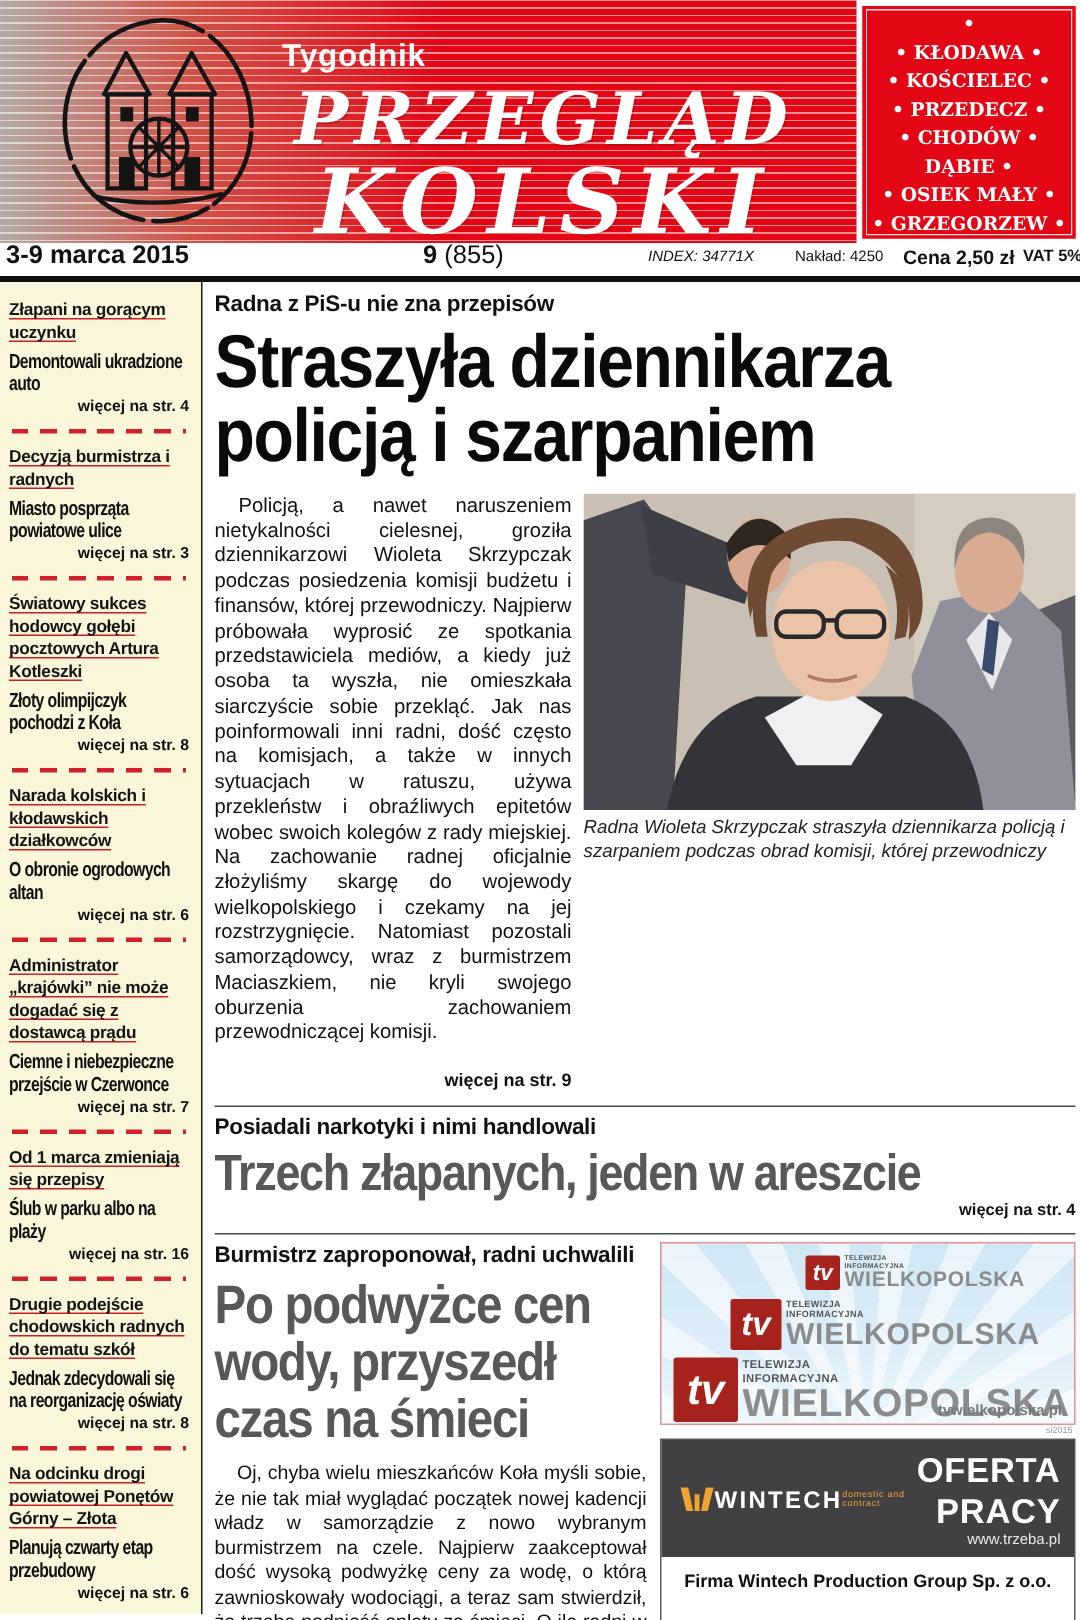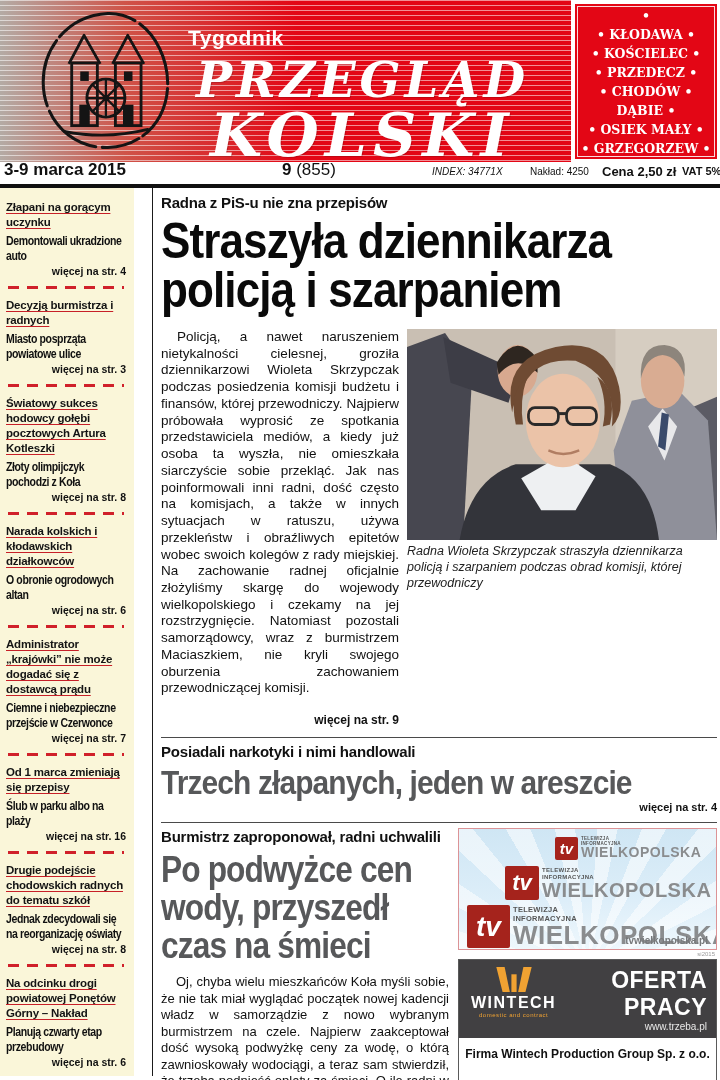--- a/index.html
+++ b/index.html
@@ -36,21 +36,21 @@
   .dl { position:absolute; bottom:4px; white-space:nowrap; }
   .dl-date { left:4px; font-size:17px; font-weight:bold; }
   .dl-issue { left:282px; font-size:17px; }
   .dl-issue b { font-weight:bold; }
   .dl-index { left:432px; font-size:10px; bottom:7px;font-style:italic; }
   .dl-circ { left:530px; font-size:10px; bottom:7px; }
   .dl-price { left:602px; font-size:13px; font-weight:bold; bottom:5px; }
   .dl-vat { left:682px; font-size:11px; font-weight:bold; bottom:7px; }
 
   
-  .content { display:flex; height:888px;gap:18px; }
+  .content { display:flex; height:888px; }
 
   
   .sidebar { width:134px; background:#faf6d9; padding:12px 8px 0 6px; }
   .sb-kicker {
     font-size:11.5px; font-weight:bold; color:#141414; line-height:1.3; letter-spacing:-.2px;
     text-decoration:underline; text-decoration-color:#c72028; text-decoration-thickness:1px; text-underline-offset:2px;
   }
   .sb-title { margin-top:3px; font-weight:bold; font-size:13.5px; letter-spacing:-.5px; line-height:1.12;
     width:128%; transform:scaleX(.78); transform-origin:left top; }
   .sb-more { font-size:10.5px; font-weight:bold; text-align:right; margin-top:2px; }
@@ -96,21 +96,21 @@
   .tvlines { color:#555; font-weight:bold; line-height:1.15; letter-spacing:.3px; }
   .tvname { color:#8a8c8e; font-weight:bold; letter-spacing:.5px; line-height:.95; white-space:nowrap; }
   .tvrow-s { top:7px; left:96px; }  .tvrow-s .tvsq{width:23px;height:23px;font-size:15px;} .tvrow-s .tvlines{font-size:4.5px;} .tvrow-s .tvname{font-size:14px;}
   .tvrow-m { top:37px; left:46px; } .tvrow-m .tvsq{width:34px;height:34px;font-size:22px;} .tvrow-m .tvlines{font-size:6px;}   .tvrow-m .tvname{font-size:20px;}
   .tvrow-l { top:76px; left:8px; }  .tvrow-l .tvsq{width:43px;height:43px;font-size:28px;} .tvrow-l .tvlines{font-size:7.5px;} .tvrow-l .tvname{font-size:26px;}
   .tv-url { position:absolute; right:8px; bottom:3px; font-size:10px; font-weight:bold; color:#77797b; }
   .ad-code { font-size:6px; color:#9a9a9a; text-align:right; padding:1px 2px 0 0; line-height:1; }
 
   .wintech { flex:1; border:1px solid #5a5a5a; display:flex; flex-direction:column; margin-top:2px; background:#fff; }
   .wt-head { background:#414042; display:flex; justify-content:space-between; padding:7px 9px 6px 12px; }
-  .wt-brandblock { display:flex; flex-direction:column; align-items:center; }
+  .wt-brandblock { display:flex; flex-direction:row; align-items:center; }
   .wt-w { width:38px; height:25px; }
   .wt-brand { color:#fff; font-weight:bold; font-size:16px; letter-spacing:1.5px; margin-top:2px; }
   .wt-brand-sub { color:#f0a232; font-size:6px; letter-spacing:.5px; }
   .wt-offerblock { text-align:right; }
   .wt-offer { color:#fff; font-weight:bold; font-size:23px; letter-spacing:.5px; }
   .wt-url { color:#e8e8e8; font-size:10px; }
   .wt-body { padding:9px 6px 6px; text-align:center; }
   .wt-company { font-weight:bold; font-size:12px; }
 </style>
 </head>
@@ -212,21 +212,21 @@
       <div class="sb-sep"></div>
 
       <div>
         <div class="sb-kicker">Drugie podejście chodowskich radnych do tematu szkół</div>
         <div class="sb-title">Jednak zdecydowali się na reorganizację oświaty</div>
         <div class="sb-more">więcej na str. 8</div>
       </div>
       <div class="sb-sep"></div>
 
       <div>
-        <div class="sb-kicker">Na odcinku drogi powiatowej Ponętów Górny – Nakład</div>
+        <div class="sb-kicker">Na odcinku drogi powiatowej Ponętów Górny – Złota</div>
         <div class="sb-title">Planują czwarty etap przebudowy</div>
         <div class="sb-more">więcej na str. 6</div>
       </div>
 
     </div>
 
     <div class="main">
 
       <div>
         <div class="kicker">Radna z PiS-u nie zna przepisów</div>

